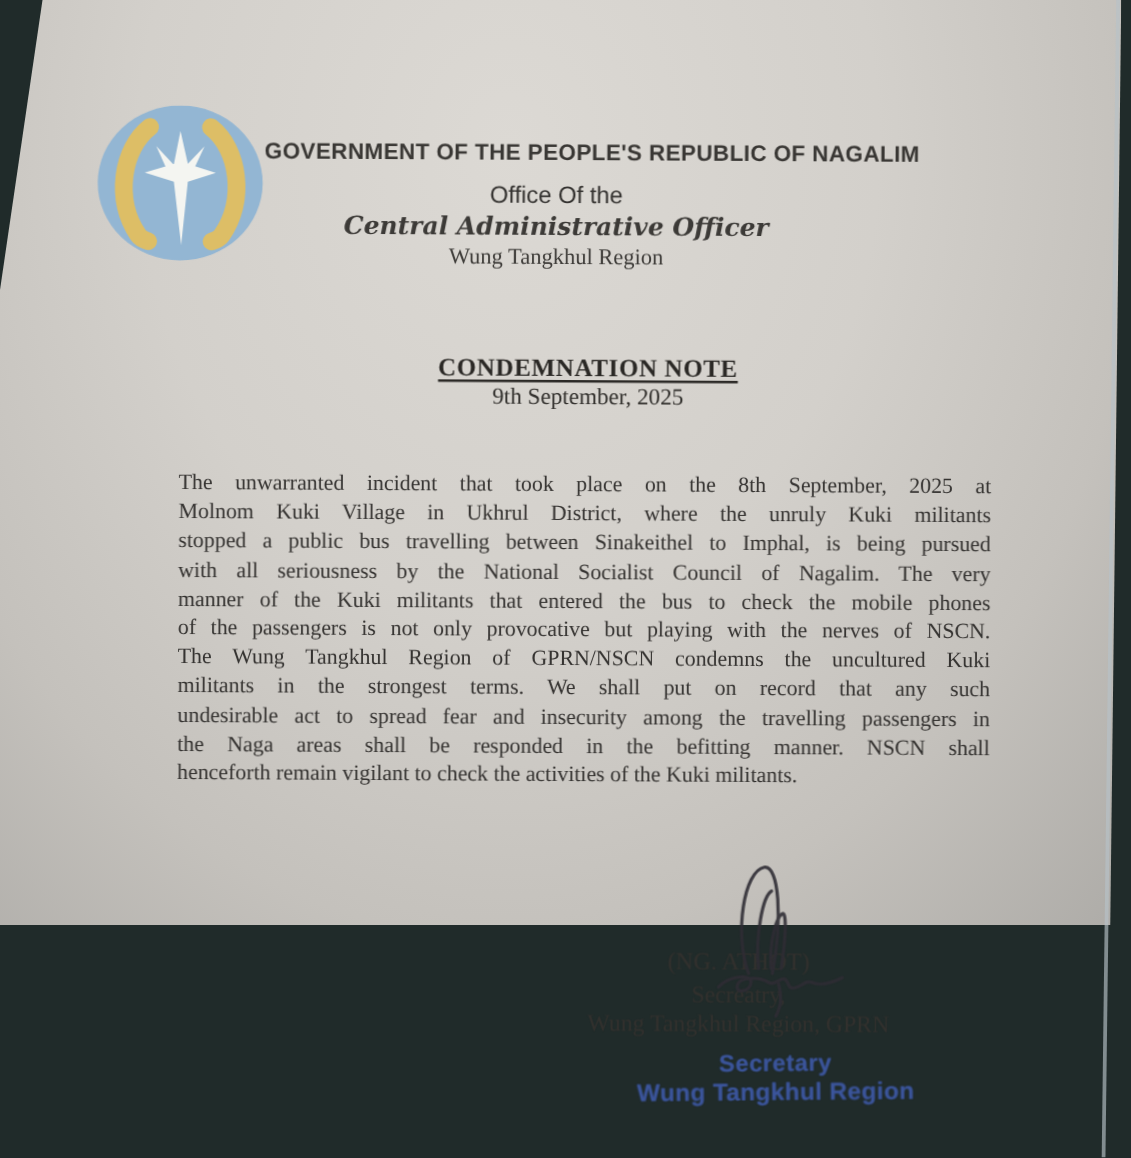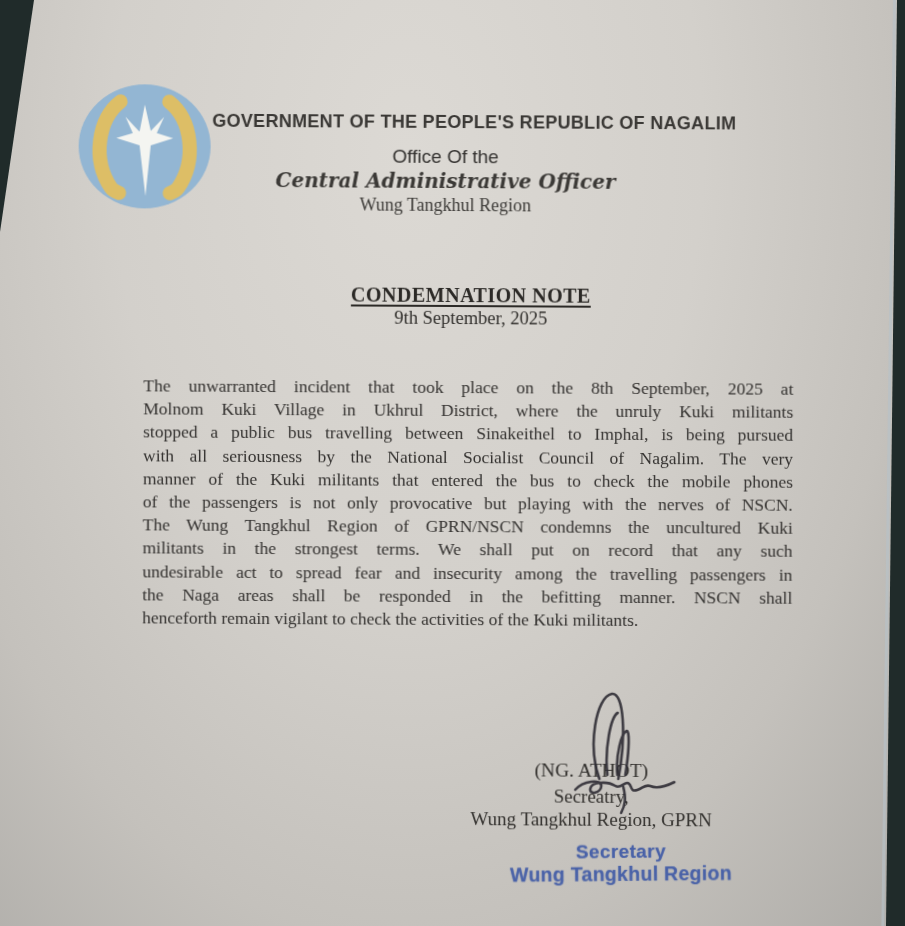--- a/index.html
+++ b/index.html
@@ -2,21 +2,21 @@
 <html><head>
 <meta charset="utf-8">
 <style>
   html,body{margin:0;padding:0;}
   body{
     width:905px;height:926px;overflow:hidden;
     background:#202b2a;
     font-family:"Liberation Serif", serif;
     position:relative;
   }
-  .stage{position:absolute;inset:0;width:905px;height:926px;}
+  .stage{position:absolute;inset:0;width:905px;height:740px;}
   
   .paper{
     position:absolute;inset:0;
     background:radial-gradient(ellipse at 45% 16%, #dcd9d4 0%, #d3d0cb 42%, #c4c1bc 72%, #adaba7 100%);
     clip-path:polygon(34px 0px, 897px 0px, 886px 926px, 0px 926px, 0px 232px);
   }
   .paper-edge-highlight{
     position:absolute;left:893px;top:0;width:3px;height:930px;
     background:#b7c1c8;opacity:.65;
     transform:rotate(0.72deg);transform-origin:top center;

